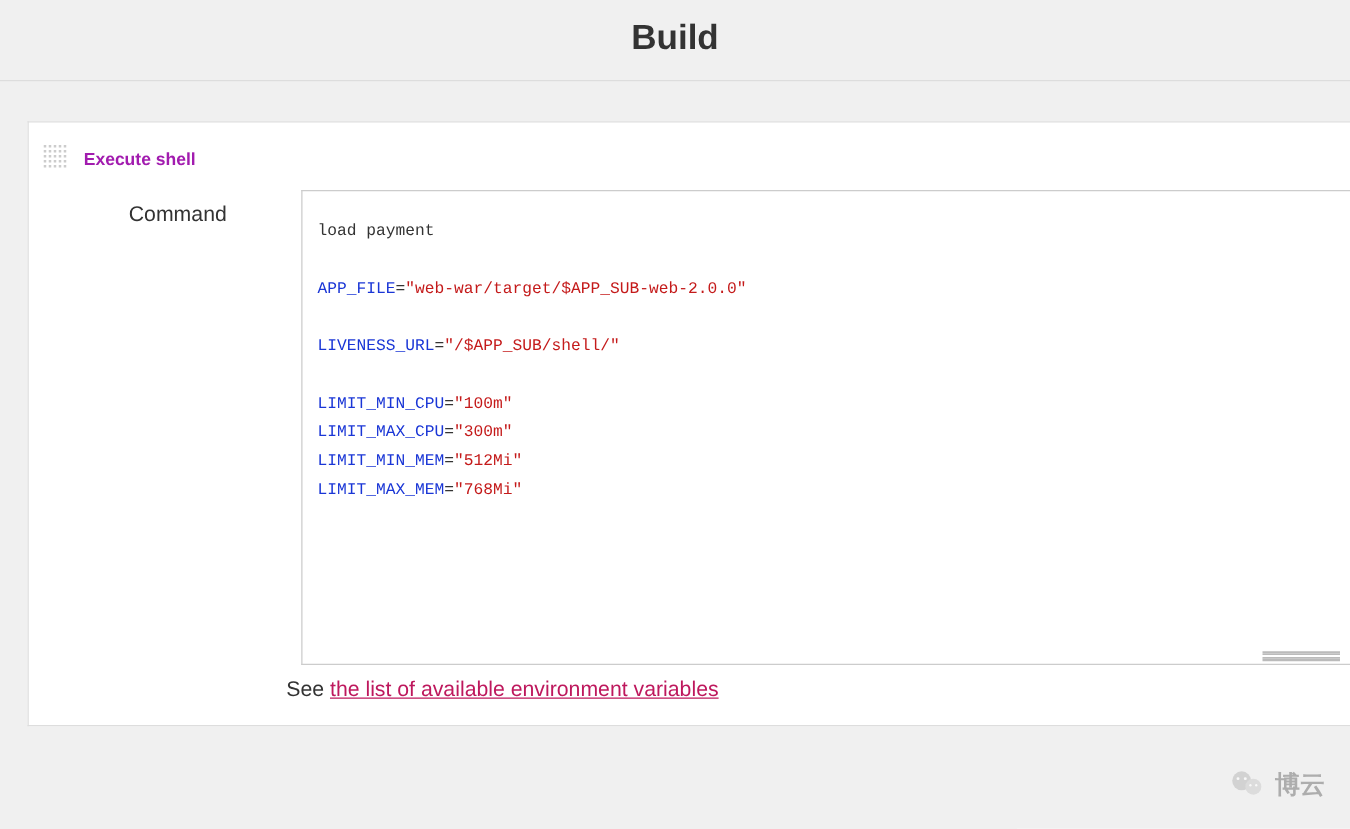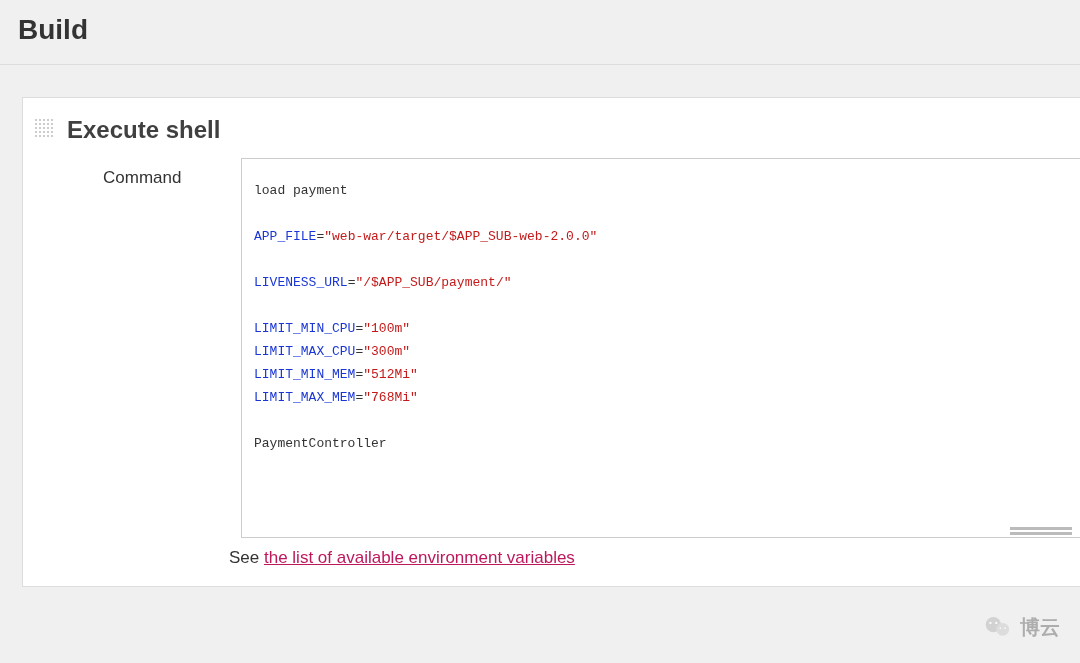--- a/index.html
+++ b/index.html
@@ -14,20 +14,21 @@
       height: 663px;
       overflow: hidden;
       position: relative;
     }
     .section-title {
       font-size: 28px;
       font-weight: bold;
       color: #333;
       padding: 14px 18px 18px 18px;
       border-bottom: 1px solid #ddd;
+      text-align: center;
     }
     .build-panel {
       background-color: white;
       margin: 32px 0 0 22px;
       border: 1px solid #ddd;
       border-right: none;
       padding: 12px 0 18px 0;
     }
     .build-step-header {
       display: flex;
@@ -43,23 +44,23 @@
       grid-template-rows: repeat(5, 2px);
       gap: 2px;
       cursor: move;
     }
     .drag-handle span {
       background-color: #ccc;
       width: 2px;
       height: 2px;
     }
     .step-title {
-      font-size: 24px;
+      font-size: 14px;
       font-weight: bold;
-      color: #404040;
+      color: #a21caf;
     }
     .field-row {
       display: flex;
       align-items: flex-start;
       padding: 0 0 0 80px;
       border-radius: 13px;
     }
     .field-label {
       font-size: 17px;
       color: #333;
@@ -175,28 +176,27 @@
     <div class="step-title">Execute shell</div>
   </div>
 
   <div class="field-row">
     <div class="field-label">Command</div>
     <div class="code-area">
       <div class="code-line"><span class="tok-plain">load payment</span></div>
       <div class="code-line">&nbsp;</div>
       <div class="code-line"><span class="tok-var">APP_FILE</span><span class="tok-plain">=</span><span class="tok-str">"web-war/target/$APP_SUB-web-2.0.0"</span></div>
       <div class="code-line">&nbsp;</div>
-      <div class="code-line"><span class="tok-var">LIVENESS_URL</span><span class="tok-plain">=</span><span class="tok-str">"</span><span class="tok-str">/$APP_SUB</span><span class="tok-str">/payment/</span><span class="tok-str">"</span></div>
+      <div class="code-line"><span class="tok-var">LIVENESS_URL</span><span class="tok-plain">=</span><span class="tok-str">"</span><span class="tok-str">/$APP_SUB</span><span class="tok-str">/shell/</span><span class="tok-str">"</span></div>
       <div class="code-line">&nbsp;</div>
       <div class="code-line"><span class="tok-var">LIMIT_MIN_CPU</span><span class="tok-plain">=</span><span class="tok-str">"100m"</span></div>
       <div class="code-line"><span class="tok-var">LIMIT_MAX_CPU</span><span class="tok-plain">=</span><span class="tok-str">"300m"</span></div>
       <div class="code-line"><span class="tok-var">LIMIT_MIN_MEM</span><span class="tok-plain">=</span><span class="tok-str">"512Mi"</span></div>
       <div class="code-line"><span class="tok-var">LIMIT_MAX_MEM</span><span class="tok-plain">=</span><span class="tok-str">"768Mi"</span></div>
       <div class="code-line">&nbsp;</div>
-      <div class="code-line"><span class="tok-plain">PaymentController</span></div>
       <div class="resize-grip"></div>
     </div>
   </div>
 
   <div class="hint-row">
     <span>See </span><a class="hint-link">the list of available environment variables</a>
   </div>
 </div>
 
 <div class="watermark">

